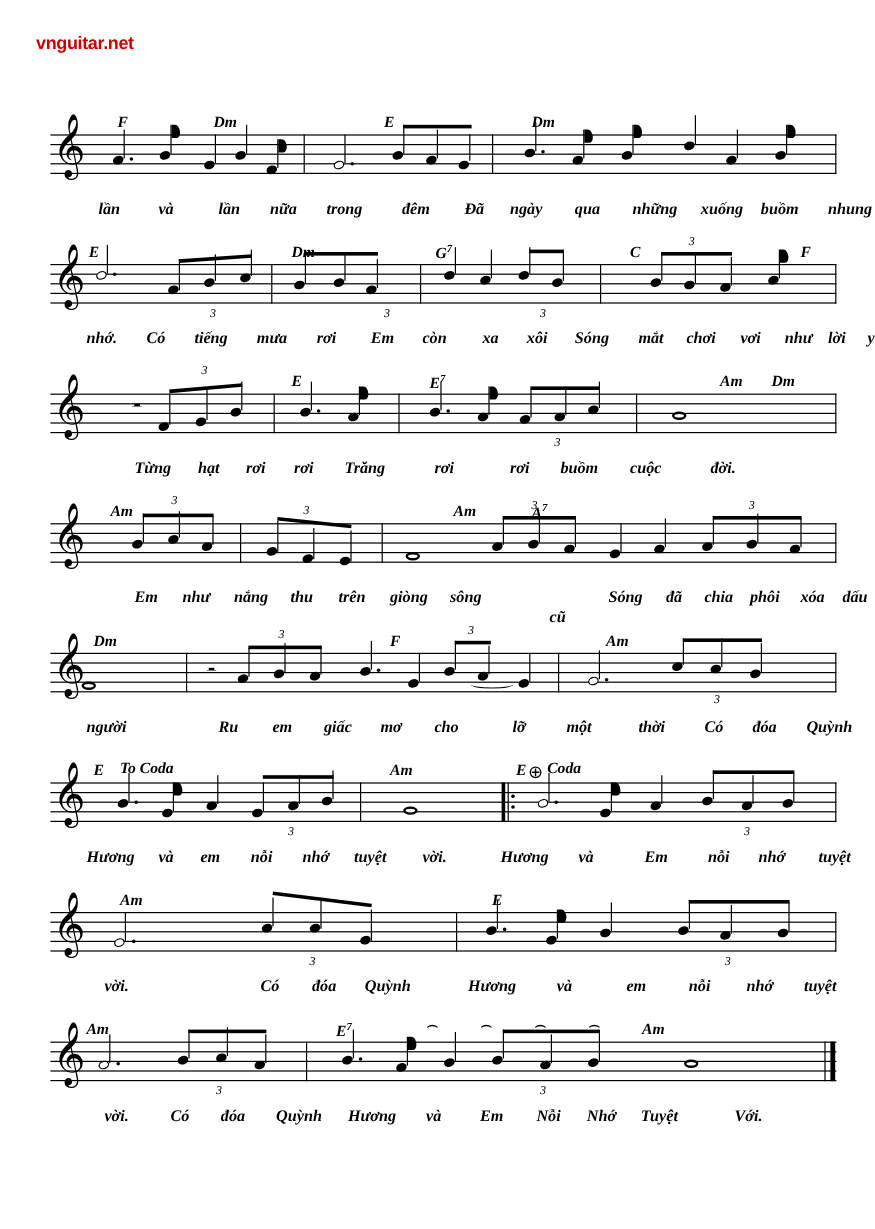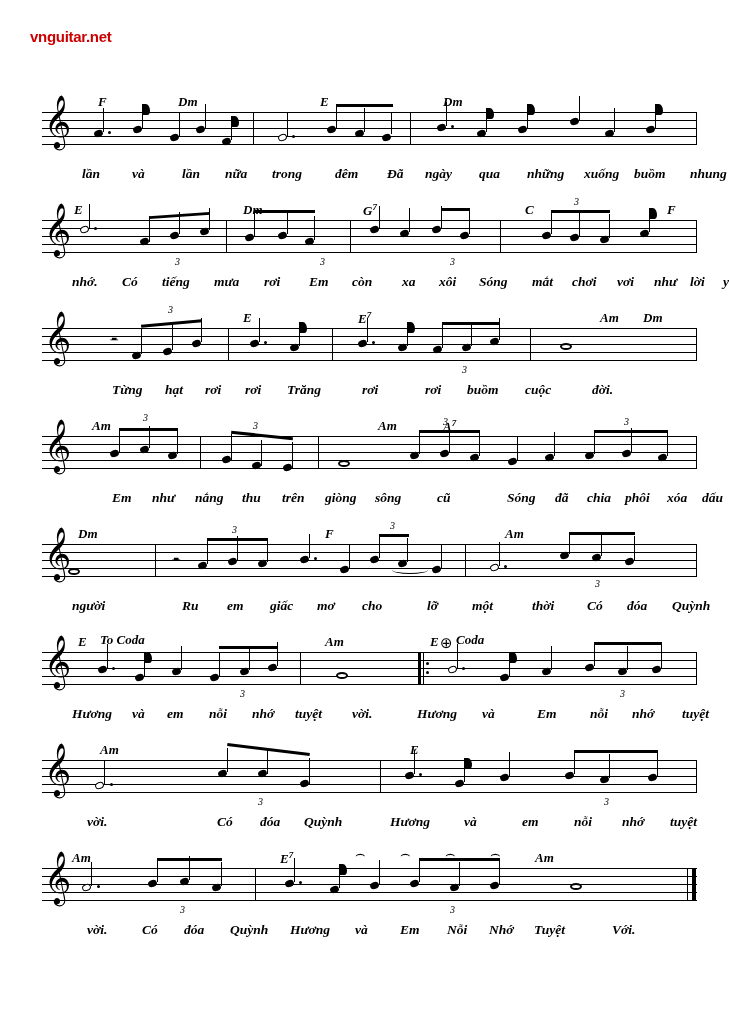--- a/index.html
+++ b/index.html
@@ -524,21 +524,21 @@
       <div class="barline" style="left:696px;"></div>
 
       <div class="lyrics">
         <div class="lyric" style="left:70px;">Em</div>
         <div class="lyric" style="left:110px;">như</div>
         <div class="lyric" style="left:153px;">nắng</div>
         <div class="lyric" style="left:200px;">thu</div>
         <div class="lyric" style="left:240px;">trên</div>
         <div class="lyric" style="left:283px;">giòng</div>
         <div class="lyric" style="left:333px;">sông</div>
-        <div class="lyric" style="left:395px;">cũ</div>
+        <div class="lyric" style="left:416px;margin-top:16px;">cũ</div>
         <div class="lyric" style="left:465px;">Sóng</div>
         <div class="lyric" style="left:513px;">đã</div>
         <div class="lyric" style="left:545px;">chia</div>
         <div class="lyric" style="left:583px;">phôi</div>
         <div class="lyric" style="left:625px;">xóa</div>
         <div class="lyric" style="left:660px;">dấu</div>
 
       </div>
     </div>
 

